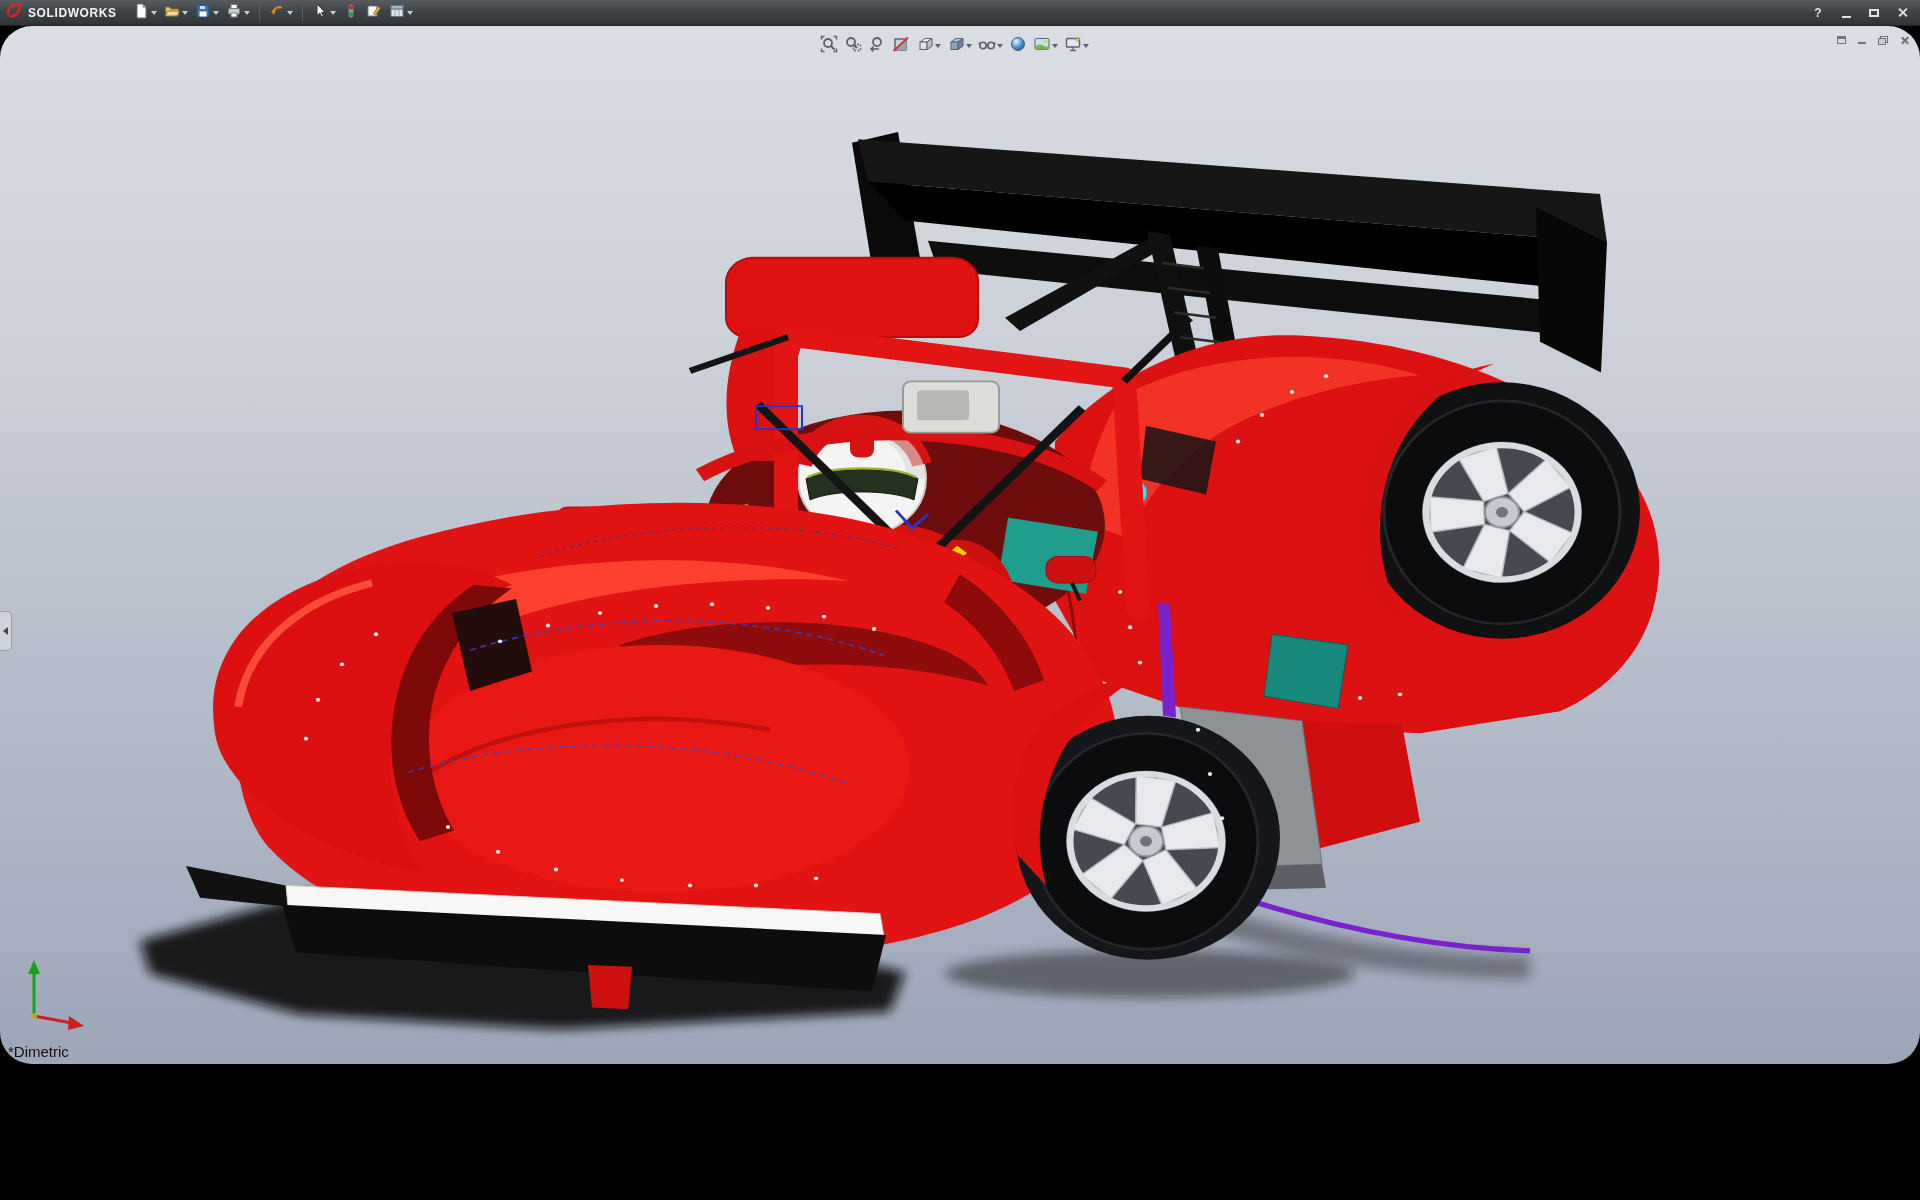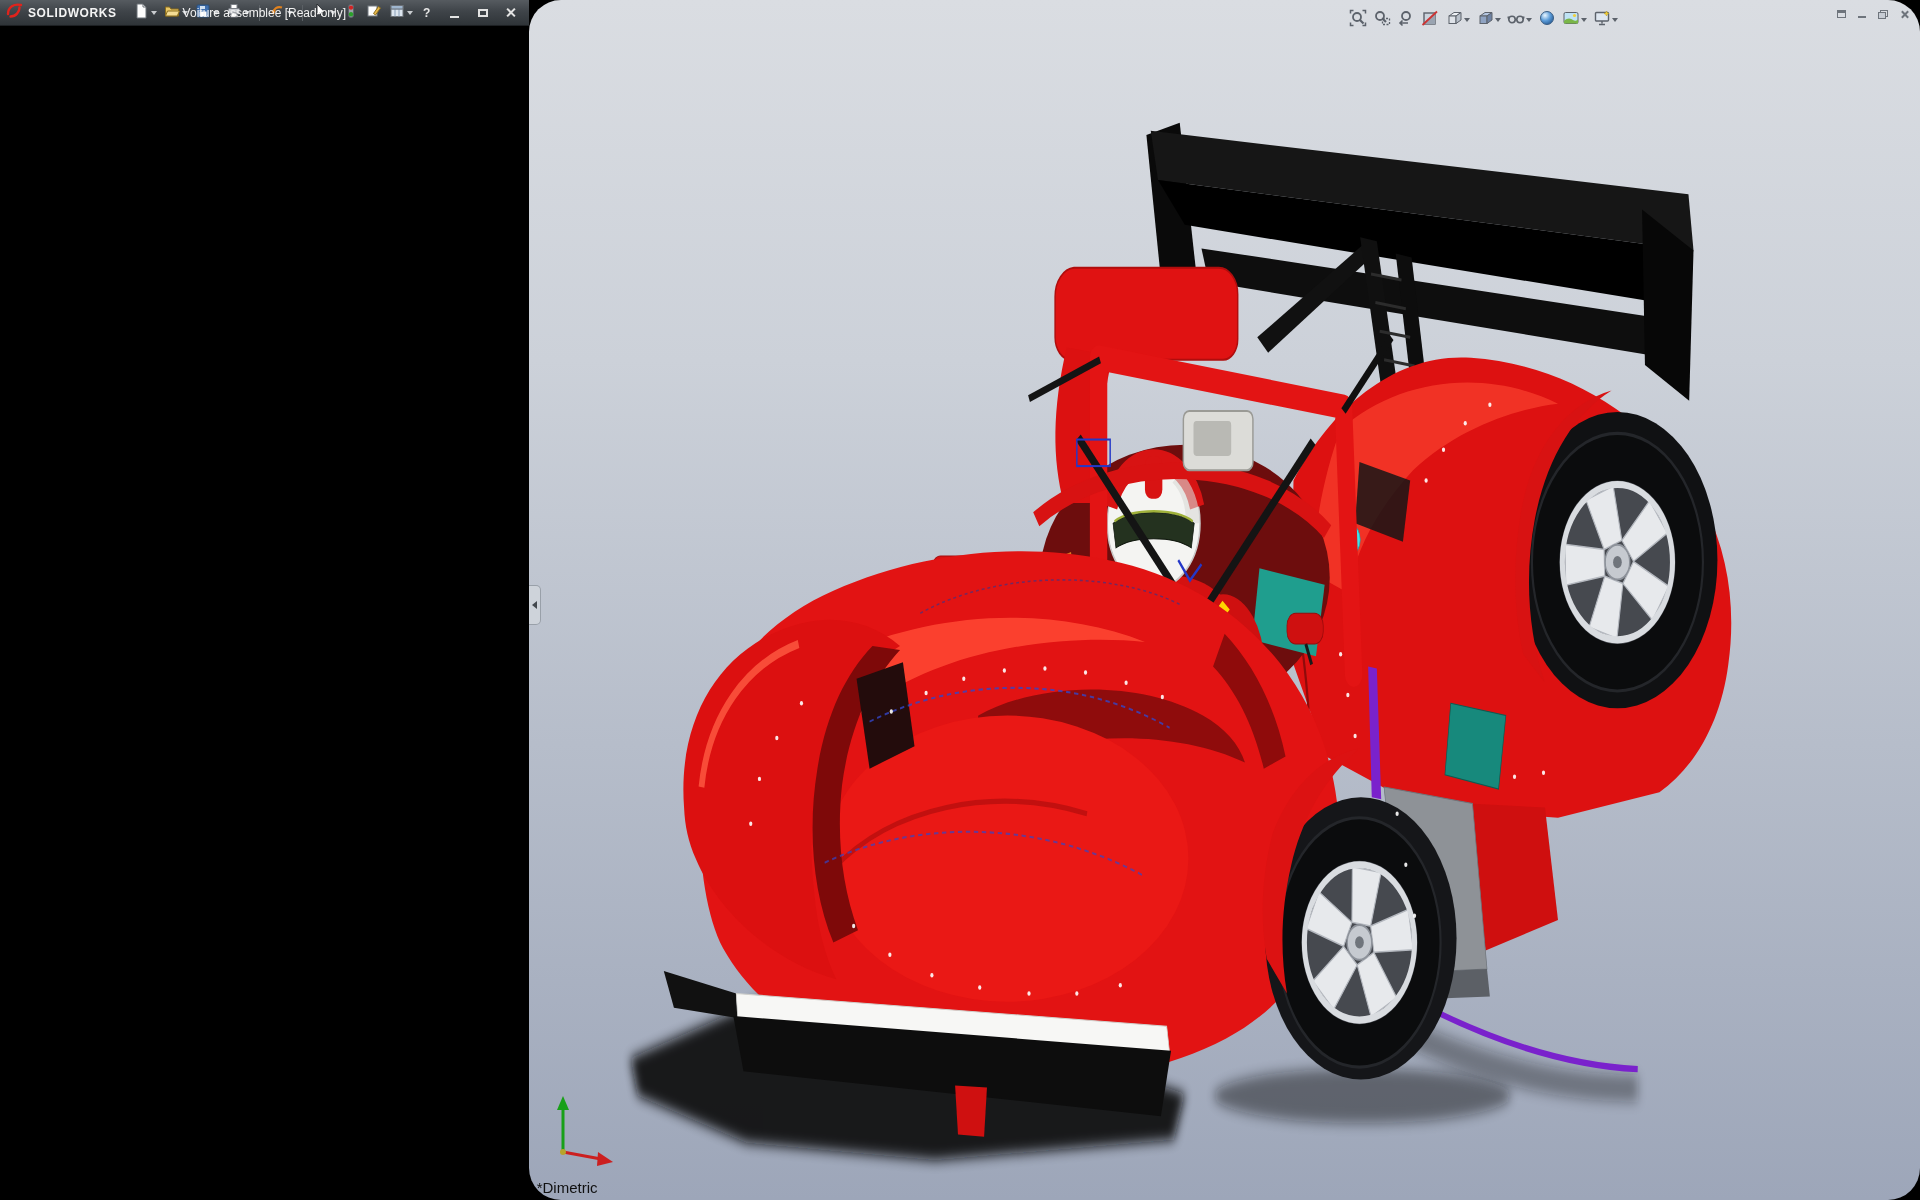--- a/index.html
+++ b/index.html
@@ -1,19 +1,19 @@
 <!DOCTYPE html>
 <html><head>
 <meta charset="utf-8">
 <style>
   * { margin:0; padding:0; box-sizing:border-box; }
   html,body { width:1920px; height:1200px; overflow:hidden; background:#000; }
   body { font-family:"Liberation Sans", sans-serif; }
 
-  .app { width:1920px; height:1200px; display:flex; }
+  .app { width:1920px; height:1064px; display:flex; flex-direction:column; }
 
   
   .titlebar {
     height:26px; flex:0 0 26px; position:relative;
     background:linear-gradient(#565b60, #3f4449 45%, #2f3438);
     border-bottom:1px solid #1d2023;
     display:flex; align-items:center; padding:0 6px; color:#ececec;
   }
   .brand { display:flex; align-items:center; gap:5px; margin-right:14px; }
   .brand-text { font-size:12px; font-weight:bold; letter-spacing:.6px; color:#f4f4f4; }
@@ -172,21 +172,20 @@
           <svg width="16" height="16" viewBox="0 0 16 16">
             <rect x="2" y="2.5" width="12" height="11" fill="#dde6f0" stroke="#6b7076"></rect>
             <path d="M2 6h12 M6 2.5v11 M10 2.5v11" stroke="#8aa0ba" fill="none"></path>
             <rect x="2" y="2.5" width="12" height="3.5" fill="#9fb6cf" stroke="#6b7076"></rect>
           </svg>
         </span>
           <span class="caret"></span>
       </div>
     </div>
 
-    <div class="window-title">Voiture assemblee [Read-only]</div>
 
     <div class="win-controls">
       <div class="win-btn">?</div>
       <div class="win-btn">
           <span class="glyph-min"></span>
         </div>
       <div class="win-btn">
           <span class="glyph-max"></span>
         </div>
       <div class="win-btn">

